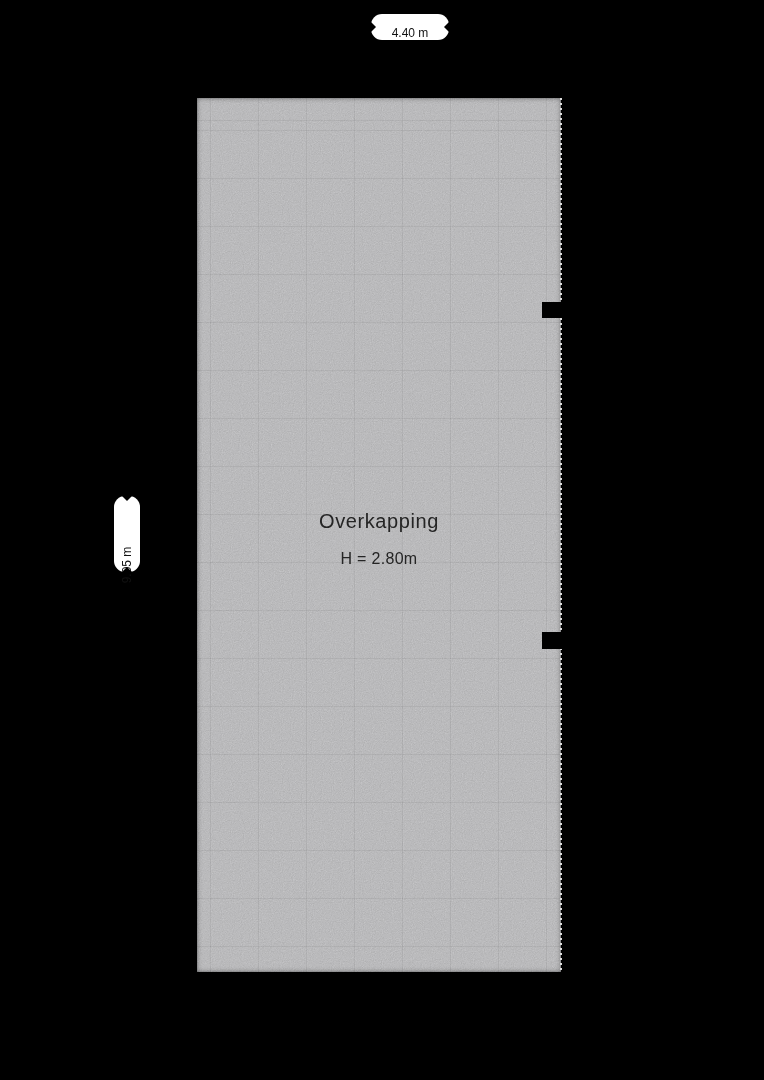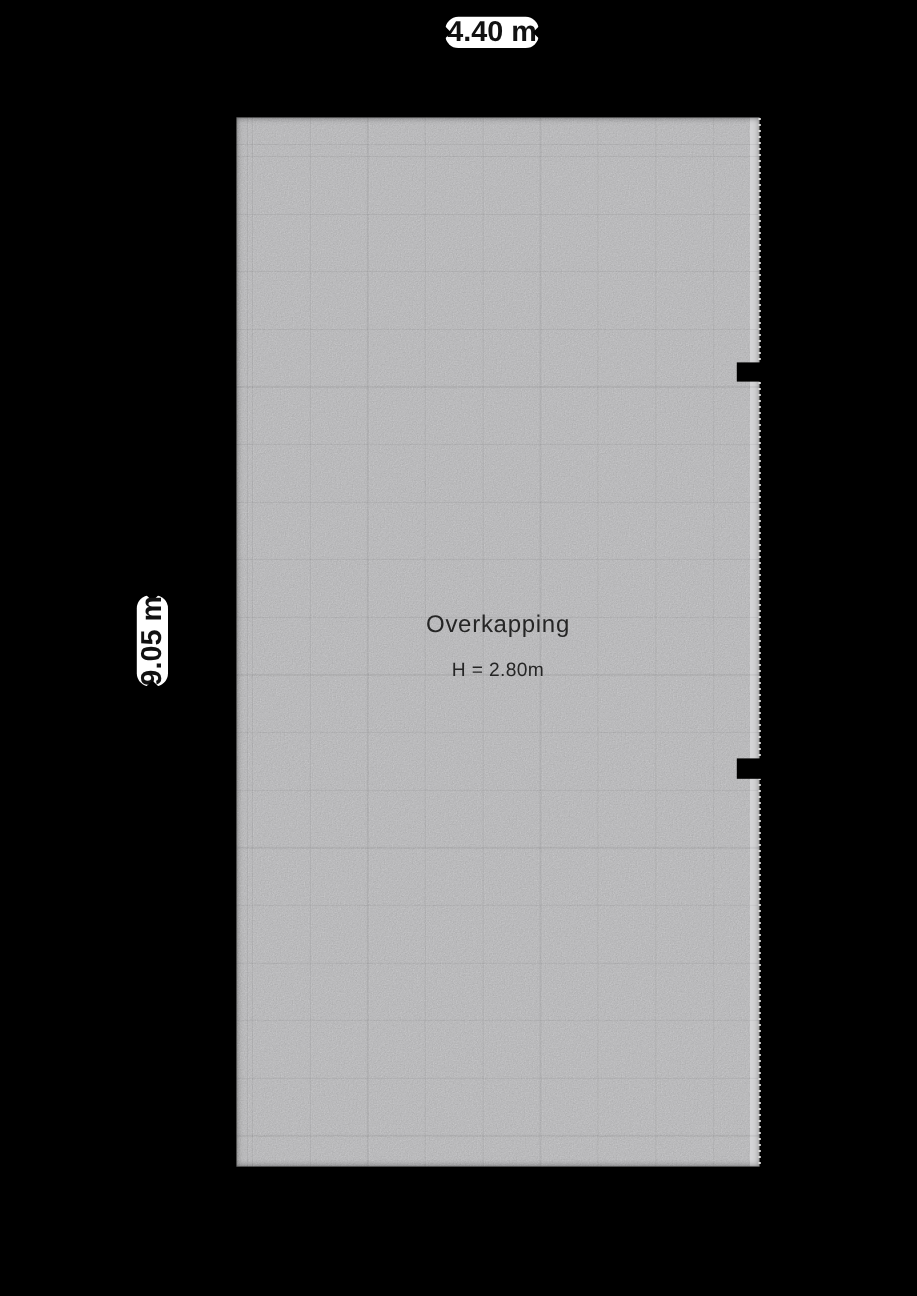--- a/index.html
+++ b/index.html
@@ -14,21 +14,21 @@
     background: #000000;
     font-family: "Liberation Sans", sans-serif;
     overflow: hidden;
   }
 
   
   .floor {
     position: absolute;
     left: 197px;
     top: 98px;
-    width: 436px;
+    width: 364px;
     height: 874px;
     background-color: #d4d4d6;
     background-image:
       repeating-linear-gradient(to right,  rgba(0,0,0,0.055) 0 1px, rgba(0,0,0,0) 1px 48px),
       repeating-linear-gradient(to bottom, rgba(0,0,0,0.055) 0 1px, rgba(0,0,0,0) 1px 48px),
       repeating-linear-gradient(to right,  rgba(255,255,255,0.05) 0 1px, rgba(0,0,0,0) 1px 48px);
     background-position: 13px 32px, 13px 32px, 14px 32px;
     box-shadow: inset 0 0 5px rgba(0,0,0,0.45), inset 0 0 1px rgba(0,0,0,0.4);
   }
   .noise {
@@ -78,25 +78,24 @@
     letter-spacing: 0.3px;
     line-height: 1;
   }
 
   
   .dim {
     position: absolute;
     background: #ffffff;
     color: #111111;
     display: flex;
-    align-items: center;
+    align-items: flex-end;
     justify-content: center;
-    font-size: 24px;
+    font-size: 12px;
     border-radius: 11px;
-    font-weight: bold;
   }
   .dim-w {
     left: 371px;
     top: 14px;
     width: 78px;
     height: 26px;
   }
   .dim-w::before, .dim-w::after {
     content: "";
     position: absolute;

